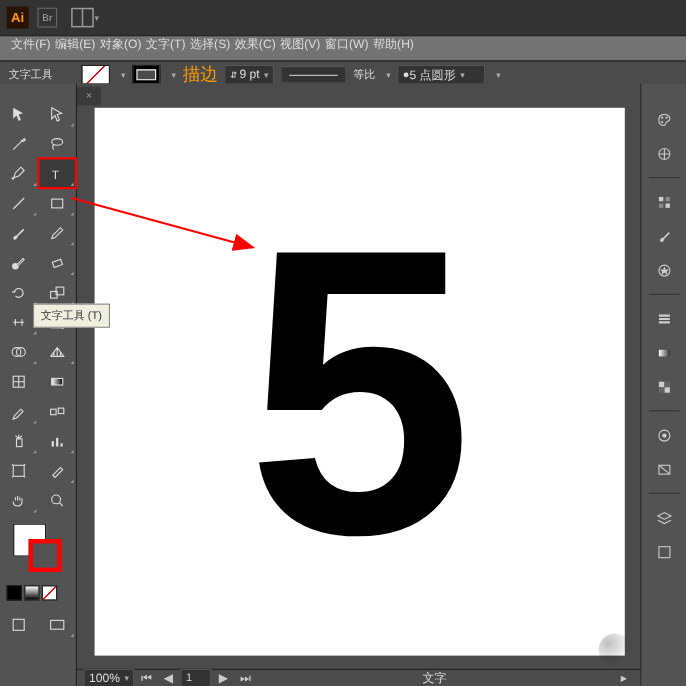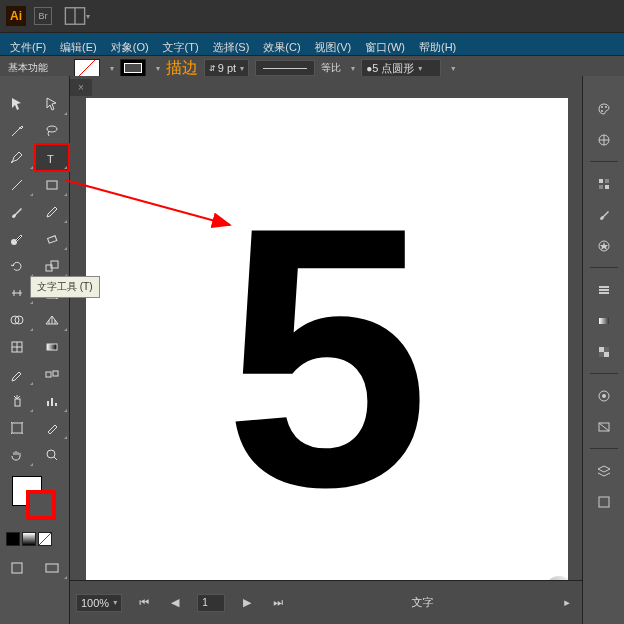--- a/index.html
+++ b/index.html
@@ -4,21 +4,21 @@
 <style>
 *{margin:0;padding:0;box-sizing:border-box;font-family:sans-serif;font-size:11px;user-select:none}
 body{width:624px;height:624px;background:#333;overflow:hidden;position:relative}
 .titlebar{height:28px;background:#333;display:flex;align-items:center;padding:16px 6px;border-bottom:1px solid #222}
 .ai-logo{width:20px;height:20px;background:#2a1200;color:#ff9a00;display:flex;align-items:center;justify-content:center;font-weight:bold;font-size:12px;margin-right:8px}
 .br-badge{width:18px;height:18px;border:1px solid #666;color:#aaa;display:flex;align-items:center;justify-content:center;font-size:9px;margin-right:12px}
 .tb-ic{width:26px;height:18px;margin-right:6px;display:flex;align-items:center;justify-content:center;color:#999}
 .tb-right{margin-left:auto;display:flex;align-items:center}
 .base-label{color:#ccc;font-size:11px;margin-right:10px}
 .winbtn{width:28px;height:20px;display:flex;align-items:center;justify-content:center;color:#ccc}
-.menubar{height:22px;display:flex;align-items:flex-end;padding:0 10px;gap:14px;background:#0c4a6e}
+.menubar{height:22px;display:flex;align-items:flex-start;padding:0 10px;gap:4px;background:#737373}
 .menubar span{color:#ddd;font-size:11px}
 .ctrlbar{height:26px;background:#4b4b4b;border-top:1px solid #222;border-bottom:1px solid #222;display:flex;align-items:center;padding:0 8px;gap:6px}
 .ctrlbar .lbl{color:#ddd;font-size:10px}
 .swatch{width:26px;height:18px;border:1px solid #222;display:inline-block}
 .sw-fill{background:linear-gradient(135deg,#fff 48%,red 48%,red 52%,#fff 52%)}
 .sw-stroke{background:#4b4b4b;box-shadow:inset 0 0 0 3px #000,inset 0 0 0 4px #fff}
 .stroke-color{color:#ff9a00;font-size:16px}
 .ctrl-input{height:18px;background:#333;border:1px solid #555;color:#ddd;padding:0 4px;font-size:10px;display:flex;align-items:center}
 .arrow-down{font-size:8px;margin-left:4px;color:#aaa}
 .line-swatch{width:60px;height:16px;background:#333;border:1px solid #555;display:flex;align-items:center;justify-content:center}
@@ -34,21 +34,21 @@
 .bigfill{width:30px;height:30px;background:#fff;border:1px solid #000;position:absolute;left:12px;top:4px}
 .bigstroke{width:30px;height:30px;background:#535353;border:4px solid red;position:absolute;left:26px;top:18px}
 .small-sw{display:flex;gap:2px;padding:4px 6px}
 .small-sw div{width:14px;height:14px;border:1px solid #222}
 .doc-area{flex:1;background:#4b4b4b;position:relative}
 .doc-tab{height:22px;display:flex;align-items:center}
 .tab{background:#3a3a3a;color:#ccc;font-size:10px;padding:3px 8px;display:flex;align-items:center;gap:6px}
 .tab .x{color:#999;font-size:10px}
 .canvas{position:absolute;top:22px;left:16px;right:14px;bottom:28px;background:#fff;display:flex;align-items:center;justify-content:center;overflow:hidden}
 .big5{font-size:370px;font-weight:900;color:#000;font-family:Arial,Helvetica,sans-serif;line-height:1;transform:translateY(10px)}
-.statusbar{position:absolute;bottom:0;left:0;right:0;height:44px;background:#4b4b4b;border-top:1px solid #222;display:flex;align-items:center;padding:0 6px;gap:13px;color:#ddd;font-size:10px}
+.statusbar{position:absolute;bottom:0;left:0;right:0;height:16px;background:#4b4b4b;border-top:1px solid #222;display:flex;align-items:center;padding:0 6px;gap:2px;color:#ddd;font-size:10px}
 .sbtn{width:18px;height:16px;display:flex;align-items:center;justify-content:center;color:#ccc}
 .right-panels{width:42px;background:#535353;border-left:1px solid #222;padding-top:20px;display:flex;flex-direction:column;gap:6px;align-items:center}
 .pbtn{width:28px;height:25px;display:flex;align-items:center;justify-content:center;color:#ccc}
 .pbtn svg{width:16px;height:16px}
 .panel-sep{width:28px;height:1px;background:#333;margin:3px 0}
 .tooltip{position:absolute;background:#efefe0;border:1px solid #888;padding:3px 6px;font-size:10px;color:#333;z-index:50}
 .arrow{position:absolute;z-index:40;pointer-events:none}
 .canvas-shadow{position:absolute;right:8px;bottom:18px;width:30px;height:30px;border-radius:50%;background:radial-gradient(circle at 30% 30%,rgba(0,0,0,.25),transparent 70%)}
 </style>
 </head>
@@ -72,21 +72,21 @@
   <span>对象(O)</span>
   <span>文字(T)</span>
   <span>选择(S)</span>
   <span>效果(C)</span>
   <span>视图(V)</span>
   <span>窗口(W)</span>
   <span>帮助(H)</span>
 </div>
 
 <div class="ctrlbar">
-  <span class="lbl">基本功能</span>
+  <span class="lbl">文字工具</span>
   <span style="width:14px"></span>
   <span class="swatch sw-fill"></span>
   <span class="arrow-down">▾</span>
   <span class="swatch sw-stroke"></span>
   <span class="arrow-down">▾</span>
   <span class="stroke-color">描边</span>
   <span class="ctrl-input">
       <span style="font-size:8px;margin-right:2px">⇵</span>
       <span>9 pt</span>
       <span class="arrow-down">▾</span>

